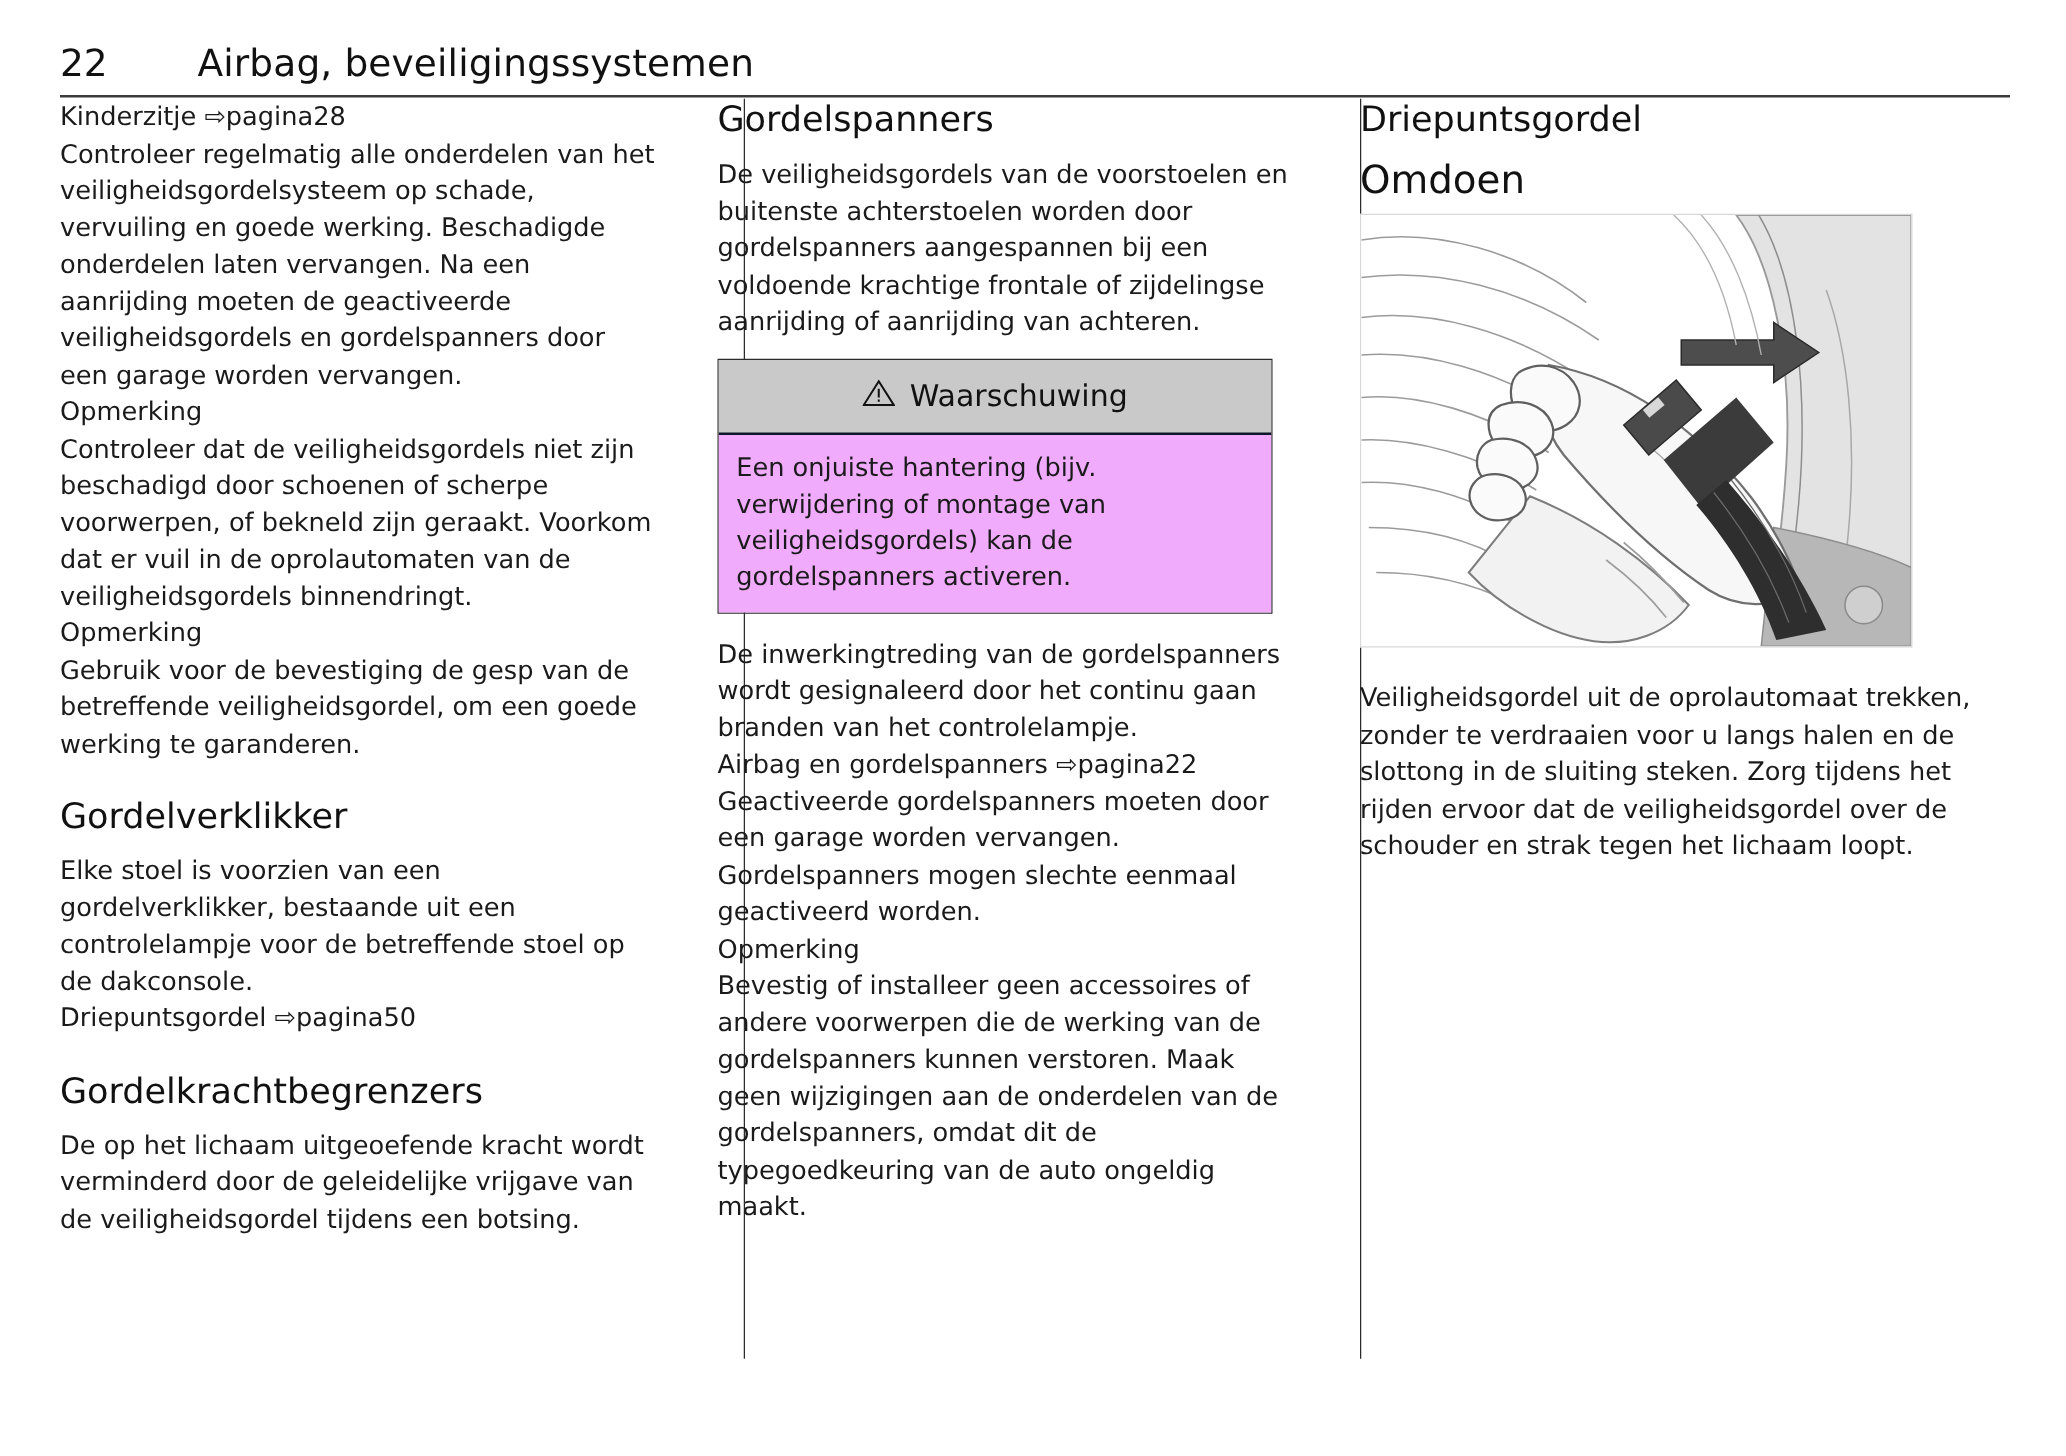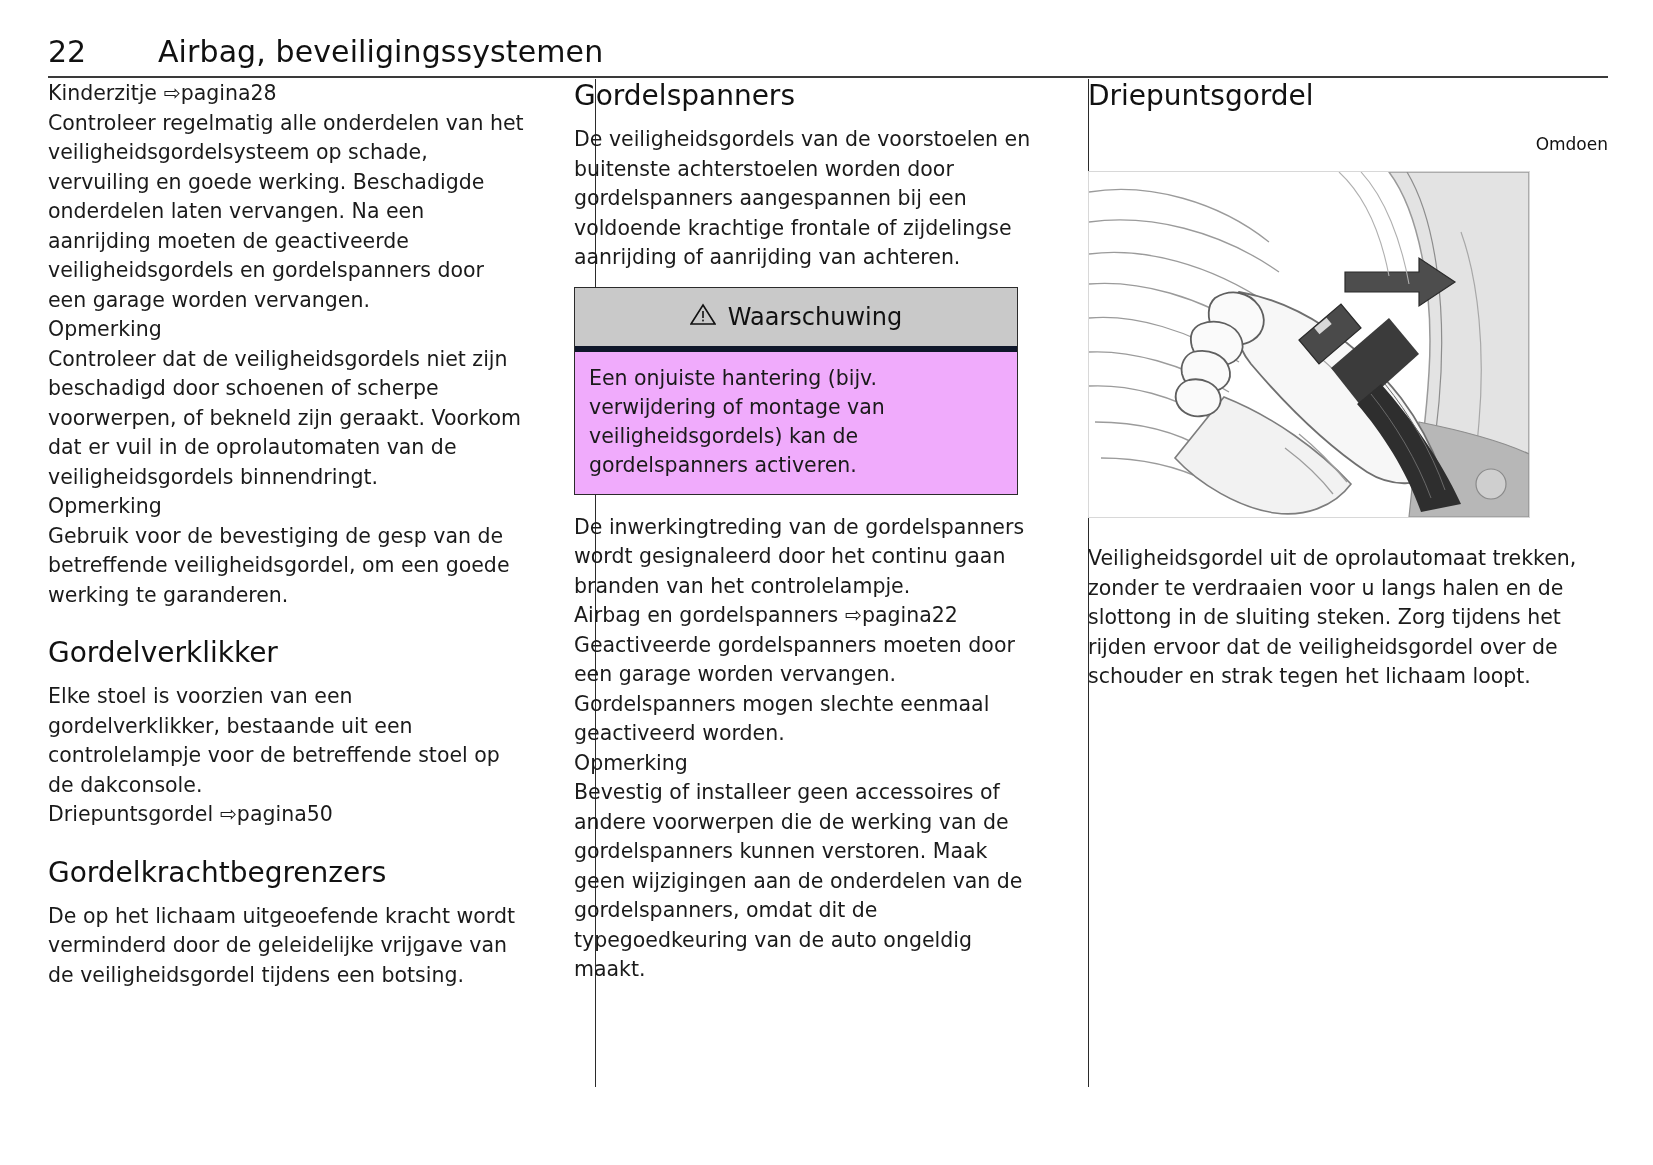--- a/index.html
+++ b/index.html
@@ -83,39 +83,38 @@
   }
   .h2 {
     font-size: 28px;
     line-height: 34px;
     margin: 26px 0 12px 0;
     color: #111;
     font-weight: normal;
   }
   .h2.first { margin-top: 0; }
   .h3 {
-    font-size: 17px;
+    font-size: 31px;
     line-height: 30px;
     margin: 16px 0 10px 0;
     color: #111;
     font-weight: normal;
-    text-align: right;
   }
   .block { margin-bottom: 0px; }
 
   
   .warnbox {
     margin: 14px 0 18px 0;
     border: 1px solid #2b2b2b;
     width: 444px;
     box-sizing: border-box;
   }
   .warnbox-head {
     background: #c9c9c9;
-    border-bottom: 6px solid #0f172a;
+    border-bottom: 2px solid #0f172a;
     height: 58px;
     display: flex;
     align-items: center;
     justify-content: center;
     gap: 12px;
   }
   .warn-title {
     font-size: 24px;
     color: #111;
   }

